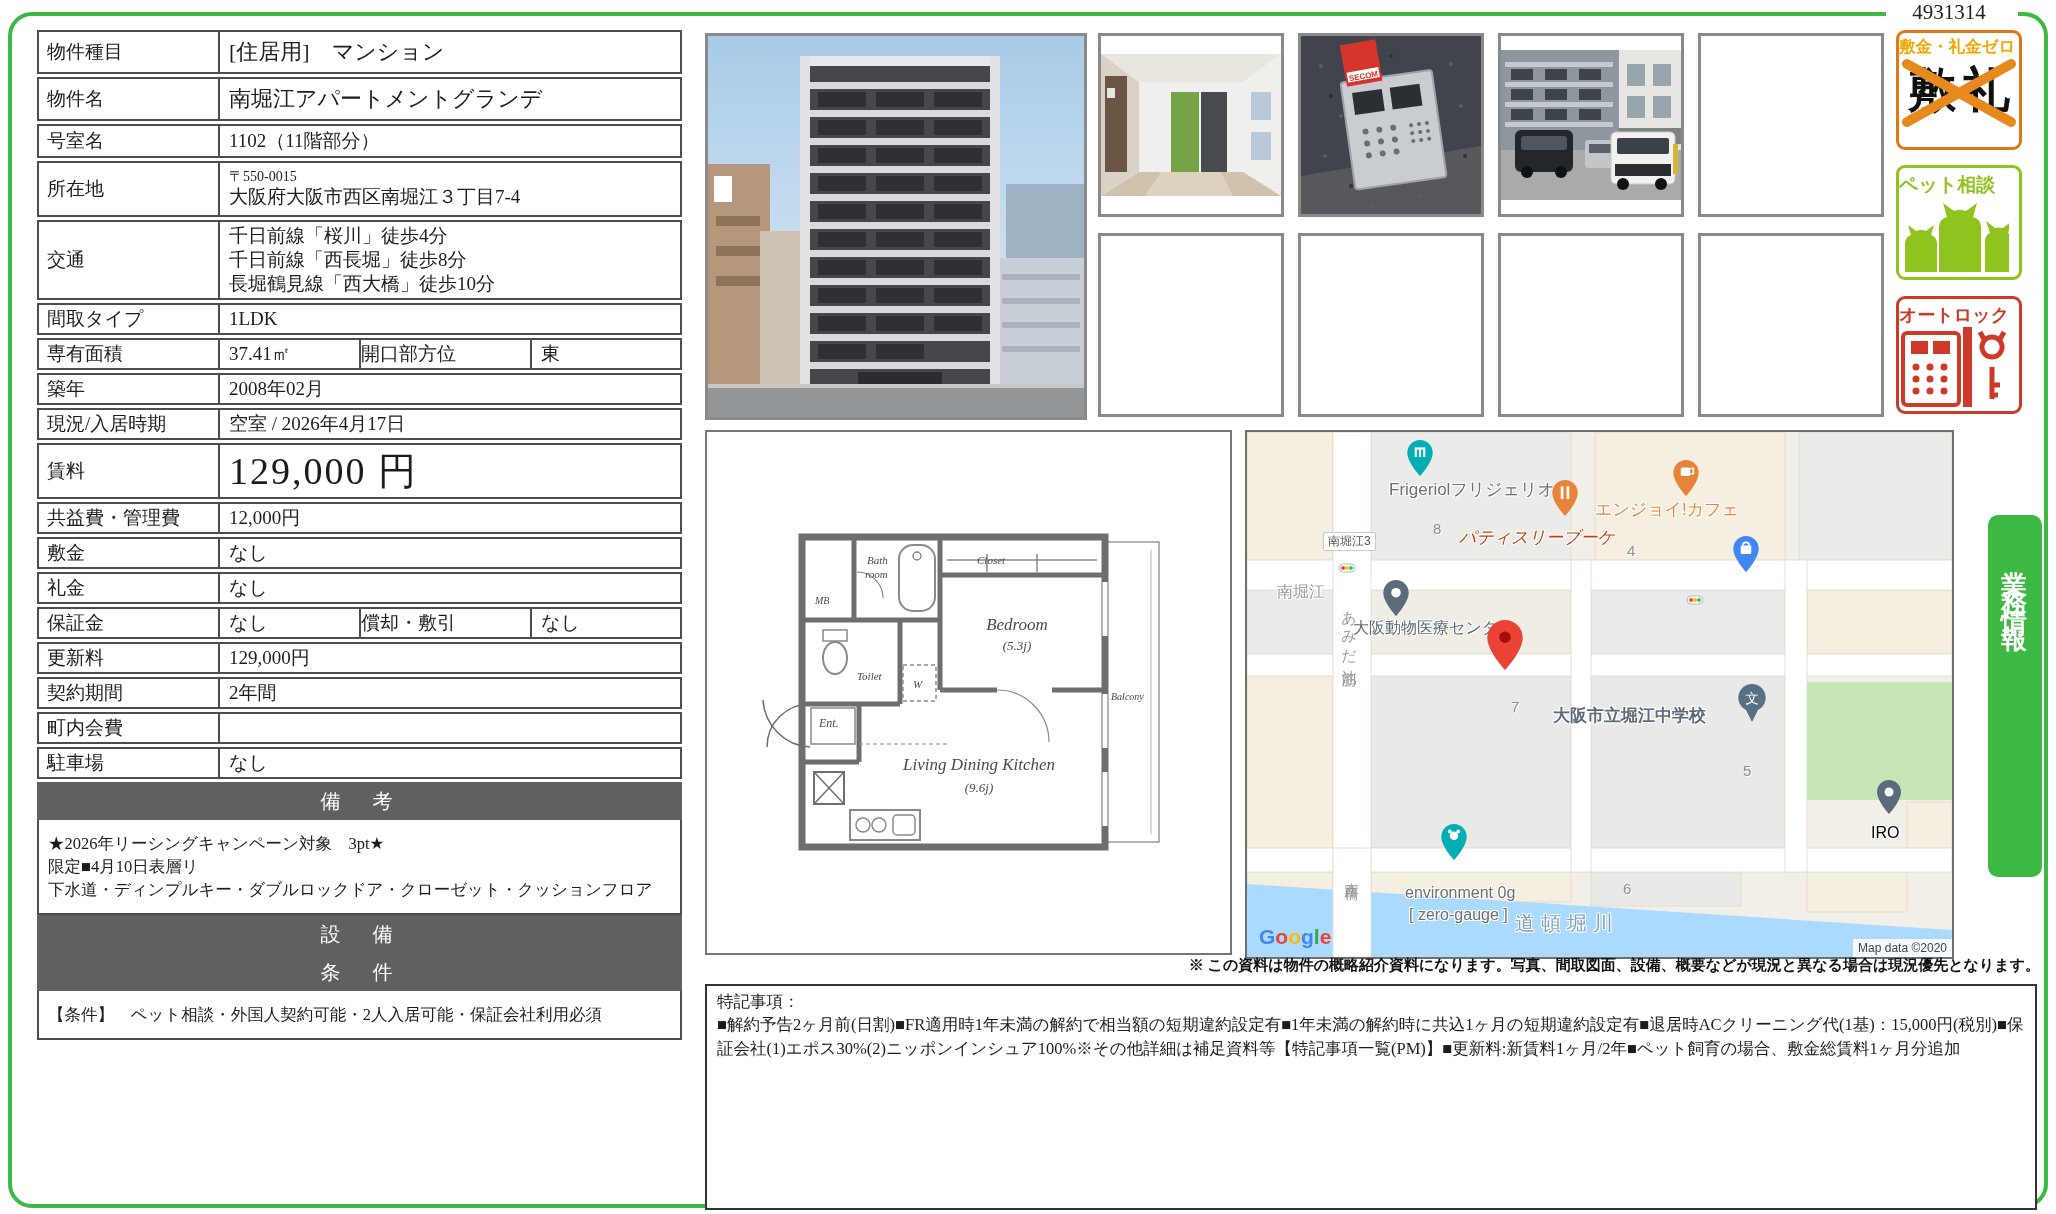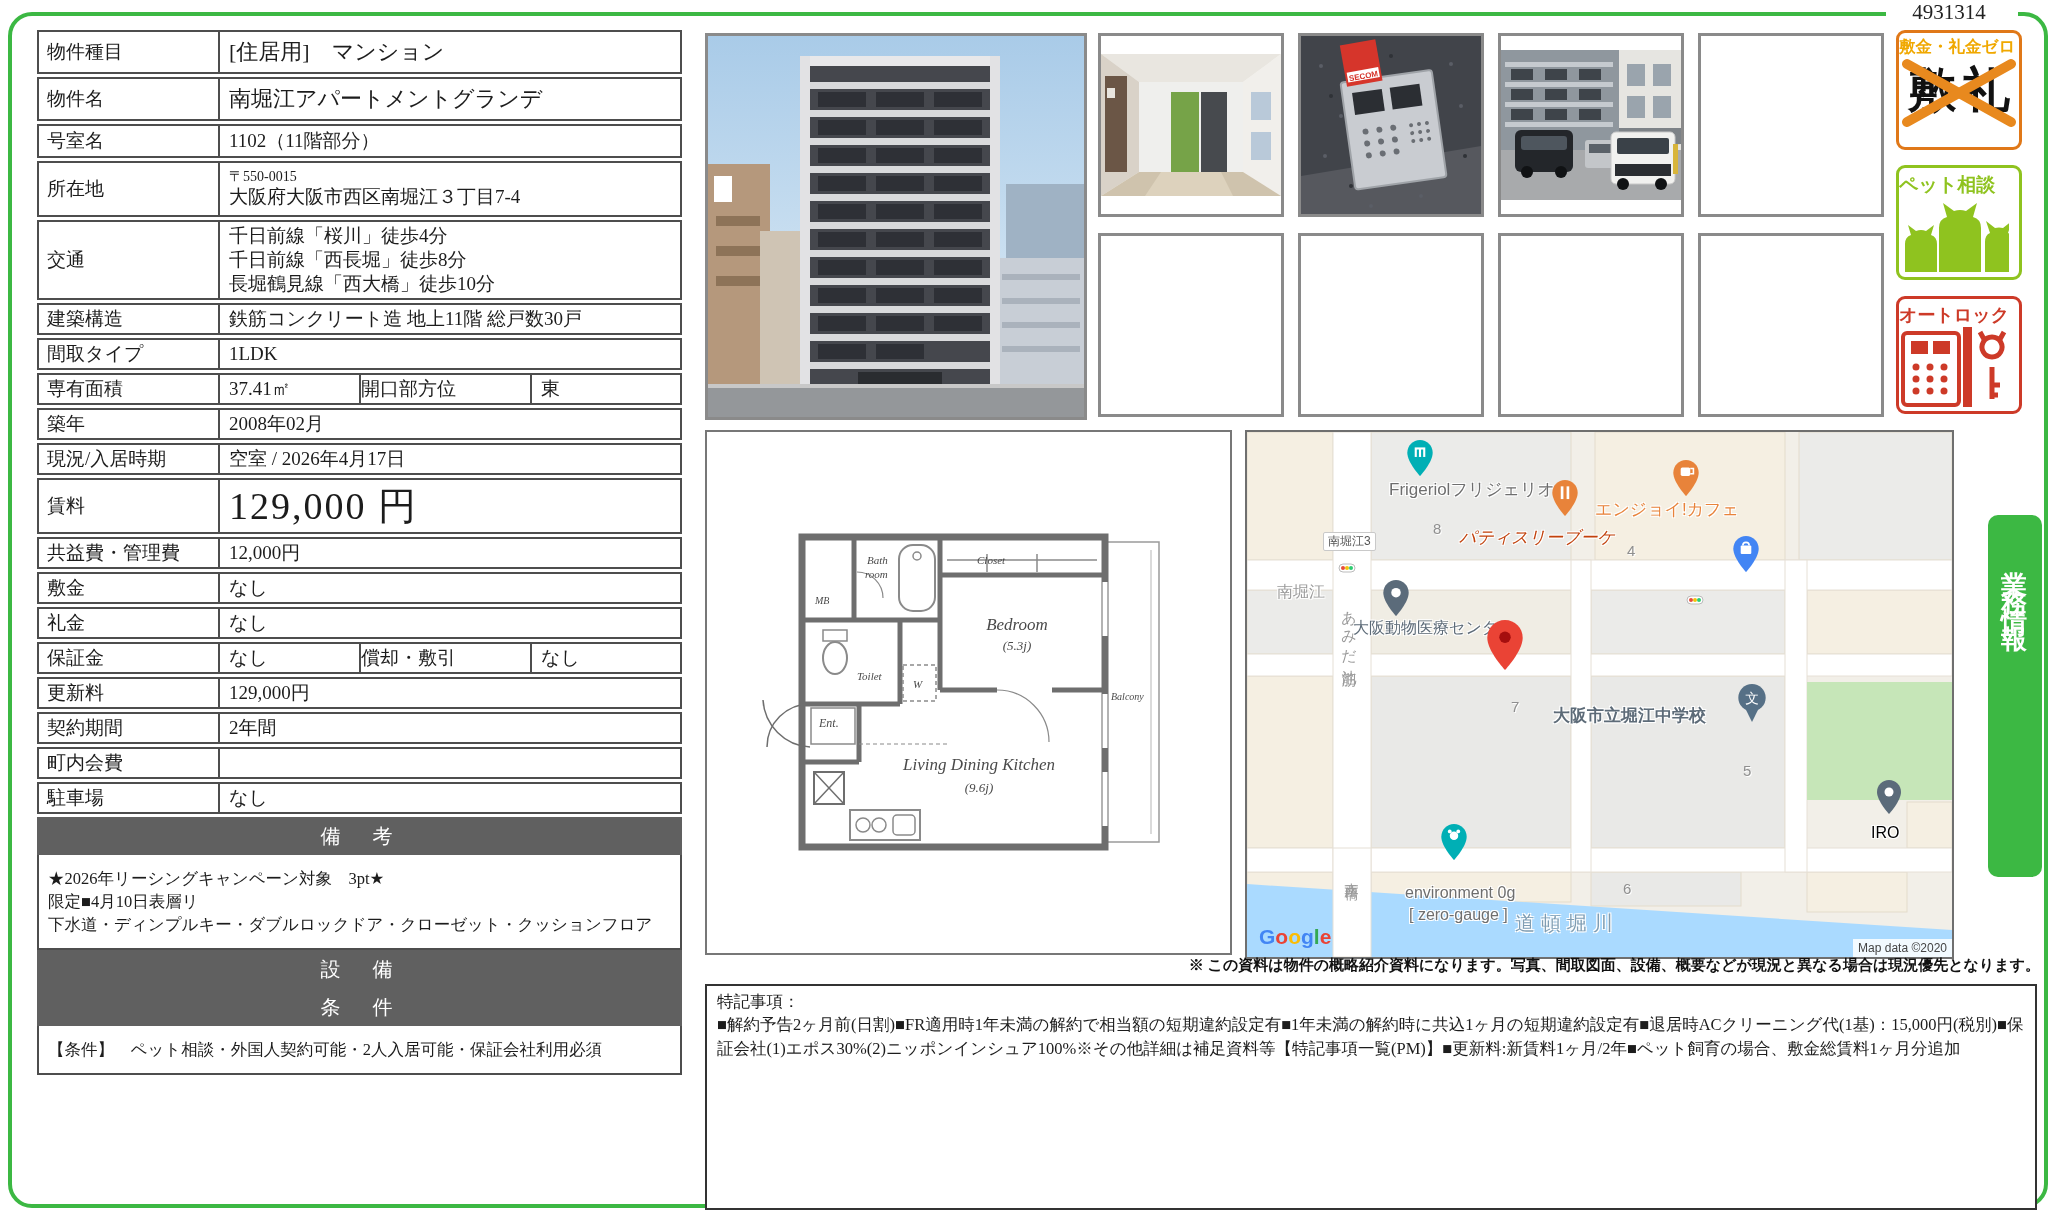--- a/index.html
+++ b/index.html
@@ -102,24 +102,20 @@
     </div>
     <div class="trow" style="height:80px">
       <div class="tl">交通</div>
       <div class="tv stack">
         <div>千日前線「桜川」徒歩4分</div>
         <div>千日前線「西長堀」徒歩8分</div>
         <div>長堀鶴見線「西大橋」徒歩10分</div>
       </div>
     </div>
     <div class="trow" style="height:32px">
-      <div class="tl">建築構造</div>
-      <div class="tv">鉄筋コンクリート造 地上11階 総戸数30戸</div>
-    </div>
-    <div class="trow" style="height:32px">
       <div class="tl">間取タイプ</div>
       <div class="tv">1LDK</div>
     </div>
     <div class="trow" style="height:32px">
       <div class="tl">専有面積</div>
       <div class="tv mid">37.41㎡</div>
       <div class="tl2">開口部方位</div>
       <div class="tv2">東</div>
     </div>
     <div class="trow" style="height:32px">

